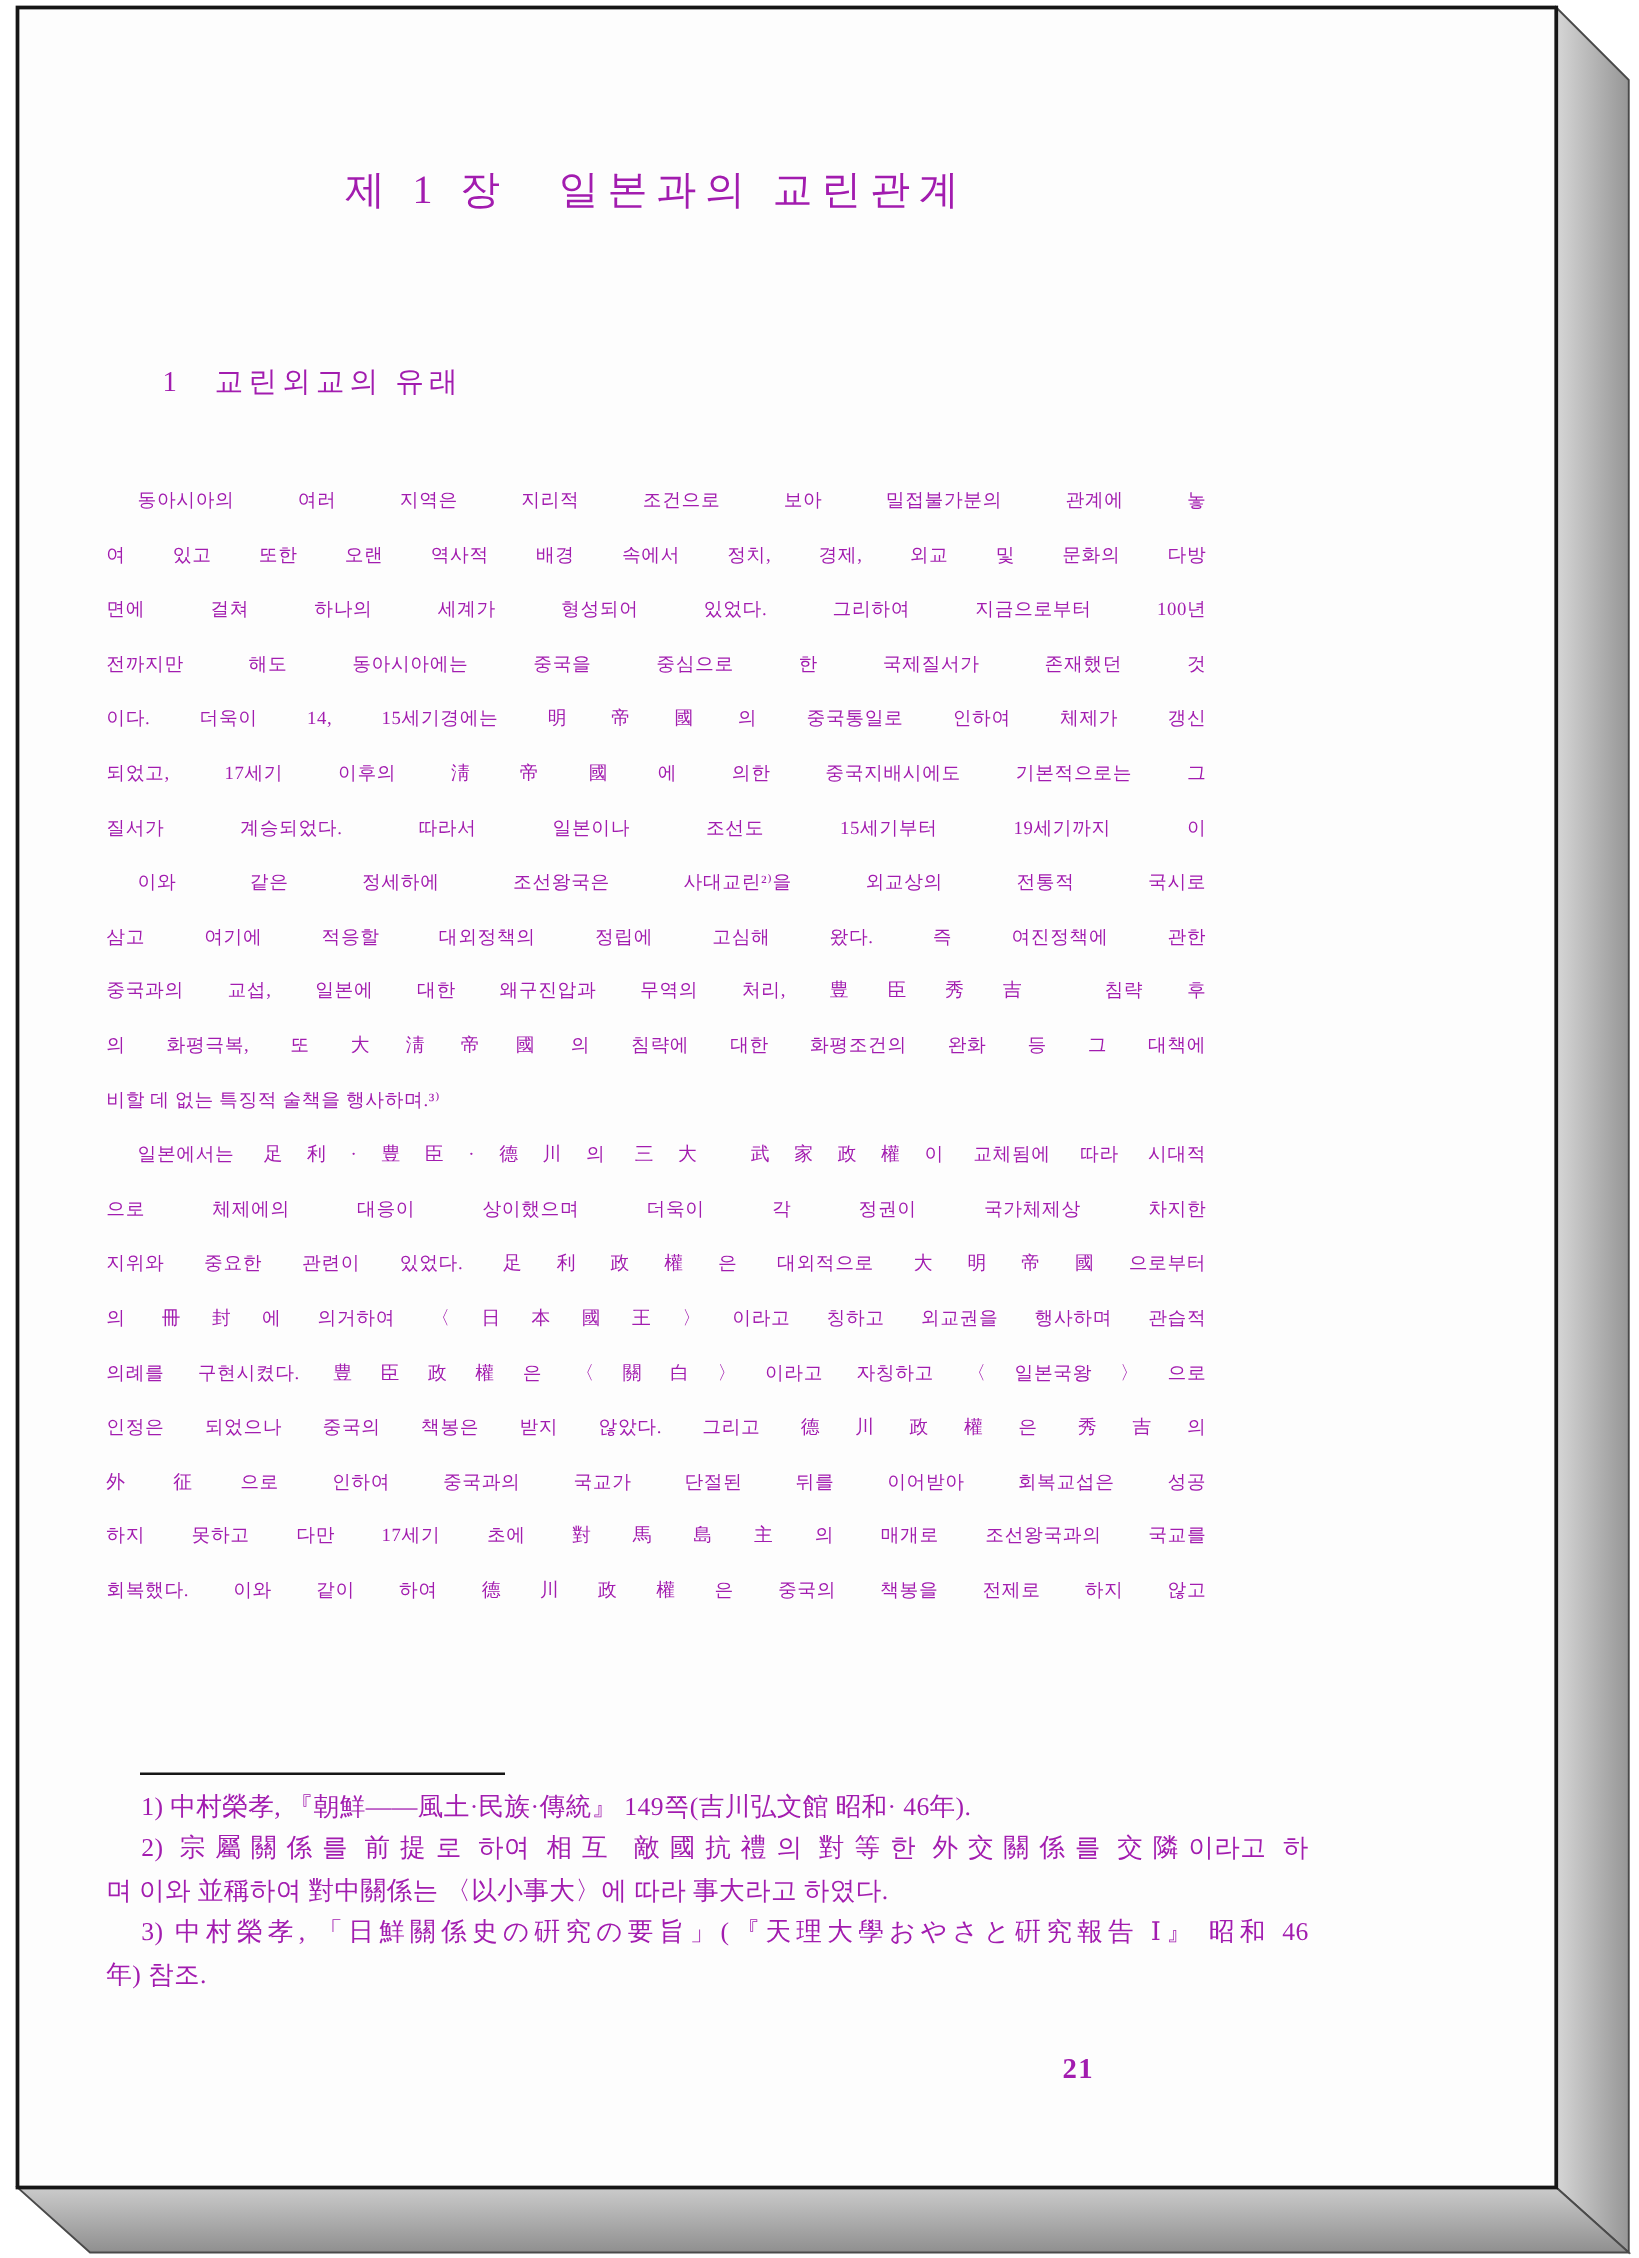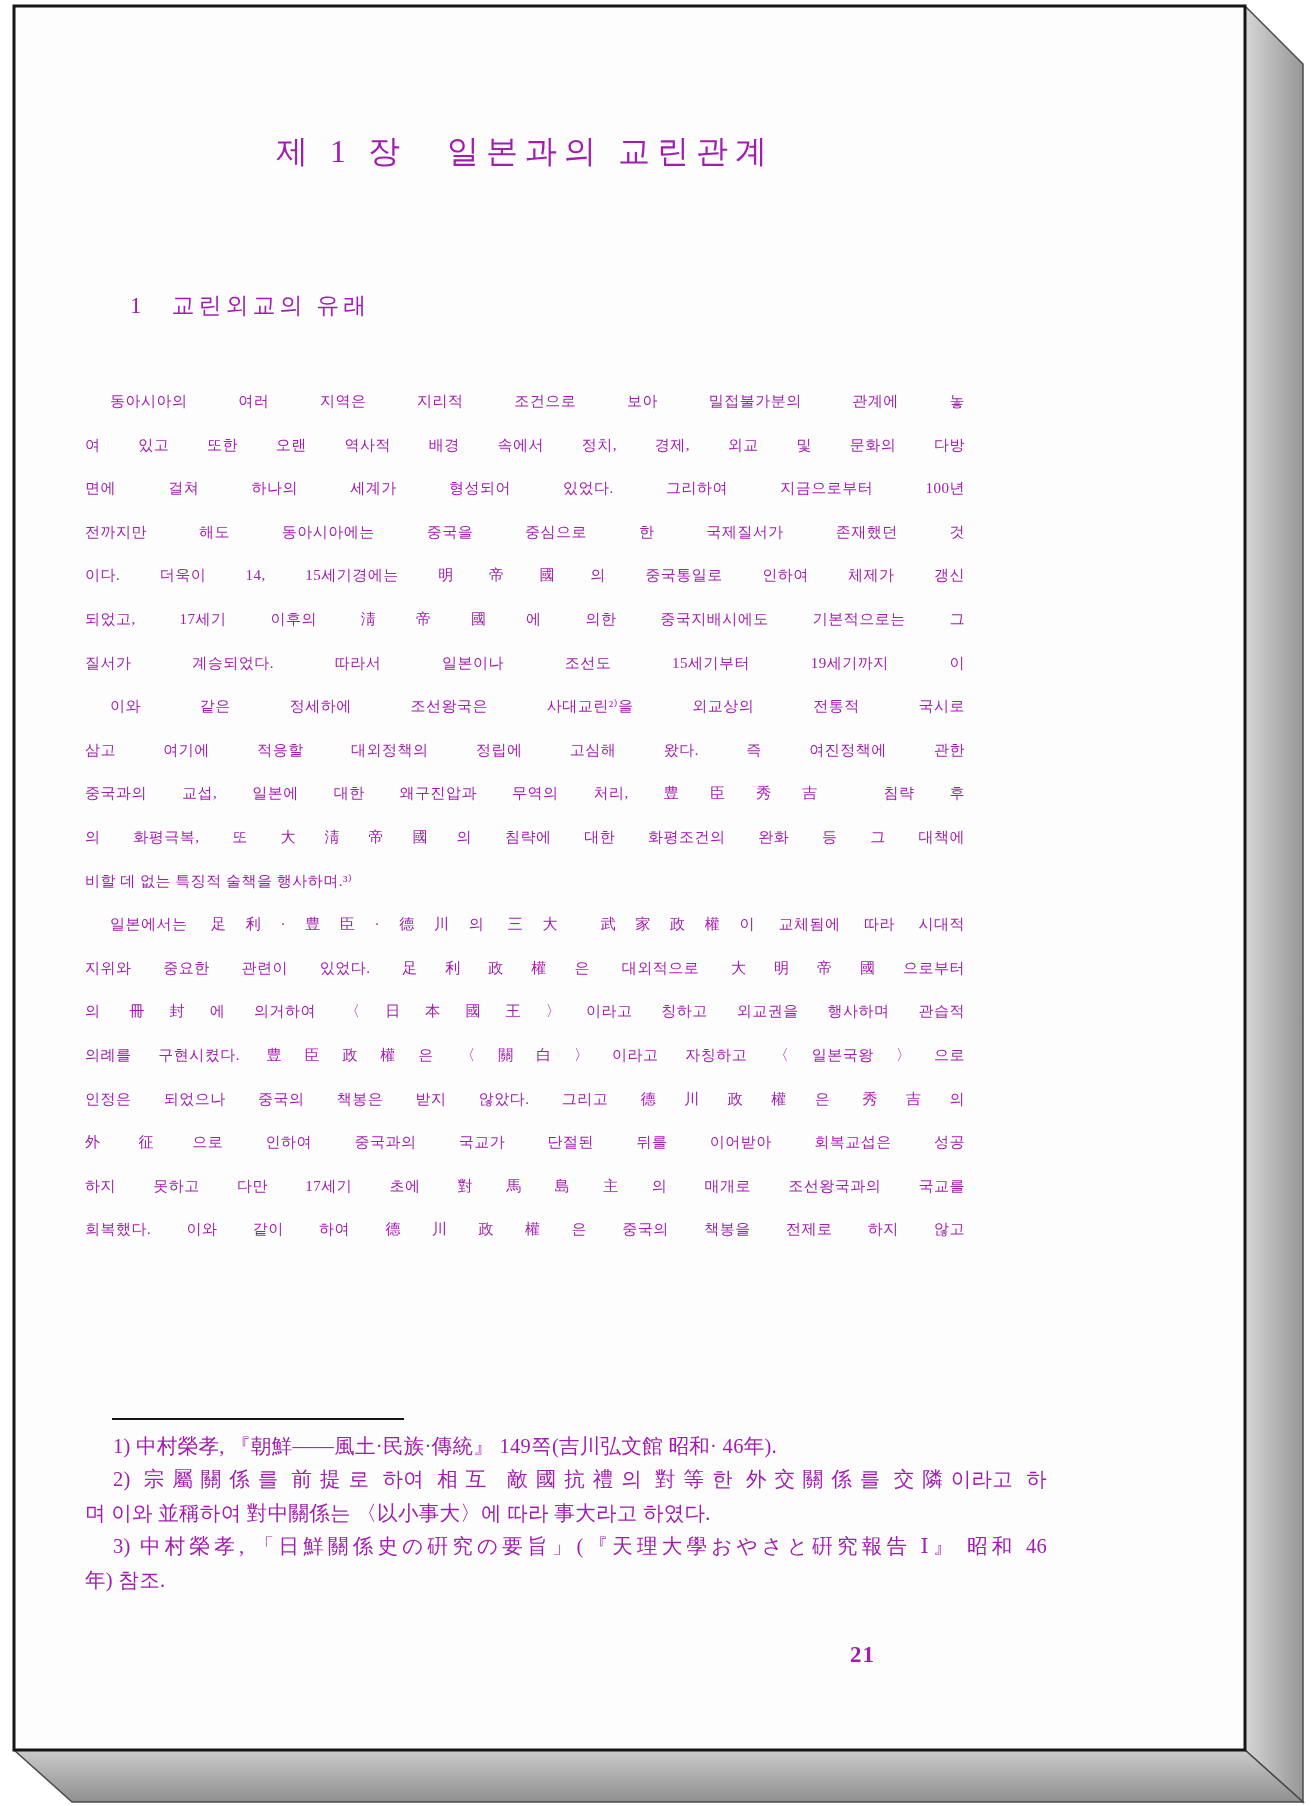--- a/index.html
+++ b/index.html
@@ -88,20 +88,21 @@
       <div class="ln">되었고, 17세기 이후의 淸帝國에 의한 중국지배시에도 기본적으로는 그</div>
       <div class="ln">질서가 계승되었다. 따라서 일본이나 조선도 15세기부터 19세기까지 이</div>
 
       <div class="ln ind">이와 같은 정세하에 조선왕국은 사대교린²⁾을 외교상의 전통적 국시로</div>
       <div class="ln">삼고 여기에 적응할 대외정책의 정립에 고심해 왔다. 즉 여진정책에 관한</div>
       <div class="ln">중국과의 교섭, 일본에 대한 왜구진압과 무역의 처리, 豊臣秀吉 침략 후</div>
       <div class="ln">의 화평극복, 또 大淸帝國의 침략에 대한 화평조건의 완화 등 그 대책에</div>
       <div class="ln short">비할 데 없는 특징적 술책을 행사하며.³⁾</div>
 
       <div class="ln ind">일본에서는 足利·豊臣·德川의 三大 武家政權이 교체됨에 따라 시대적</div>
+      <div class="ln">으로 체제에의 대응이 상이했으며 더욱이 각 정권이 국가체제상 차지한</div>
       <div class="ln">지위와 중요한 관련이 있었다. 足利政權은 대외적으로 大明帝國으로부터</div>
       <div class="ln">의 冊封에 의거하여 〈日本國王〉이라고 칭하고 외교권을 행사하며 관습적</div>
       <div class="ln">의례를 구현시켰다. 豊臣政權은 〈關白〉이라고 자칭하고 〈일본국왕〉으로</div>
       <div class="ln">인정은 되었으나 중국의 책봉은 받지 않았다. 그리고 德川政權은 秀吉의</div>
       <div class="ln">外征으로 인하여 중국과의 국교가 단절된 뒤를 이어받아 회복교섭은 성공</div>
       <div class="ln">하지 못하고 다만 17세기 초에 對馬島主의 매개로 조선왕국과의 국교를</div>
       <div class="ln">회복했다. 이와 같이 하여 德川政權은 중국의 책봉을 전제로 하지 않고</div>
     </div>
 
     <div class="fn-rule"></div>

